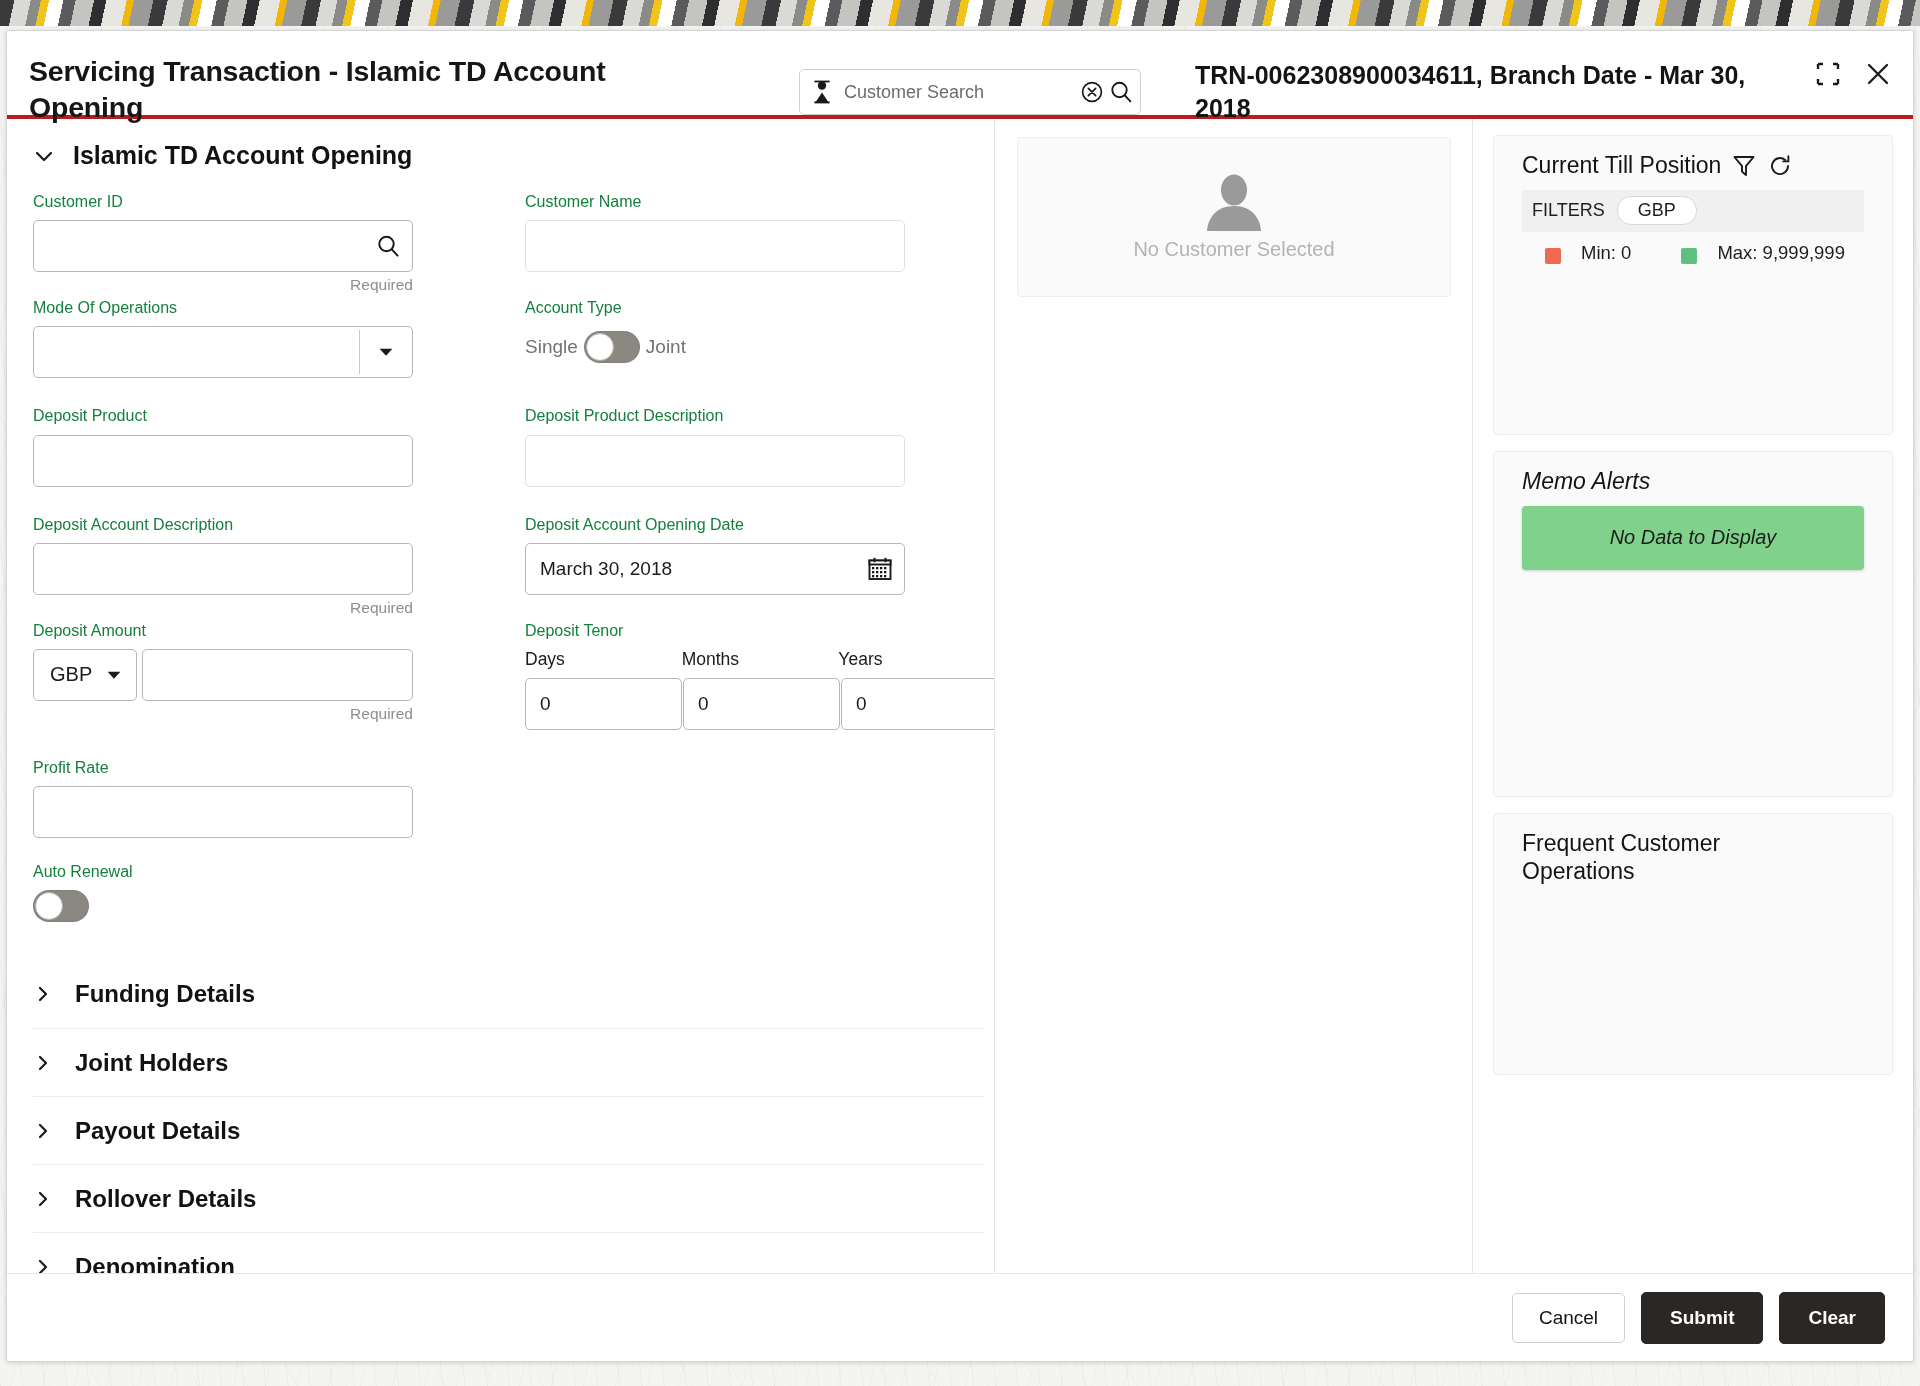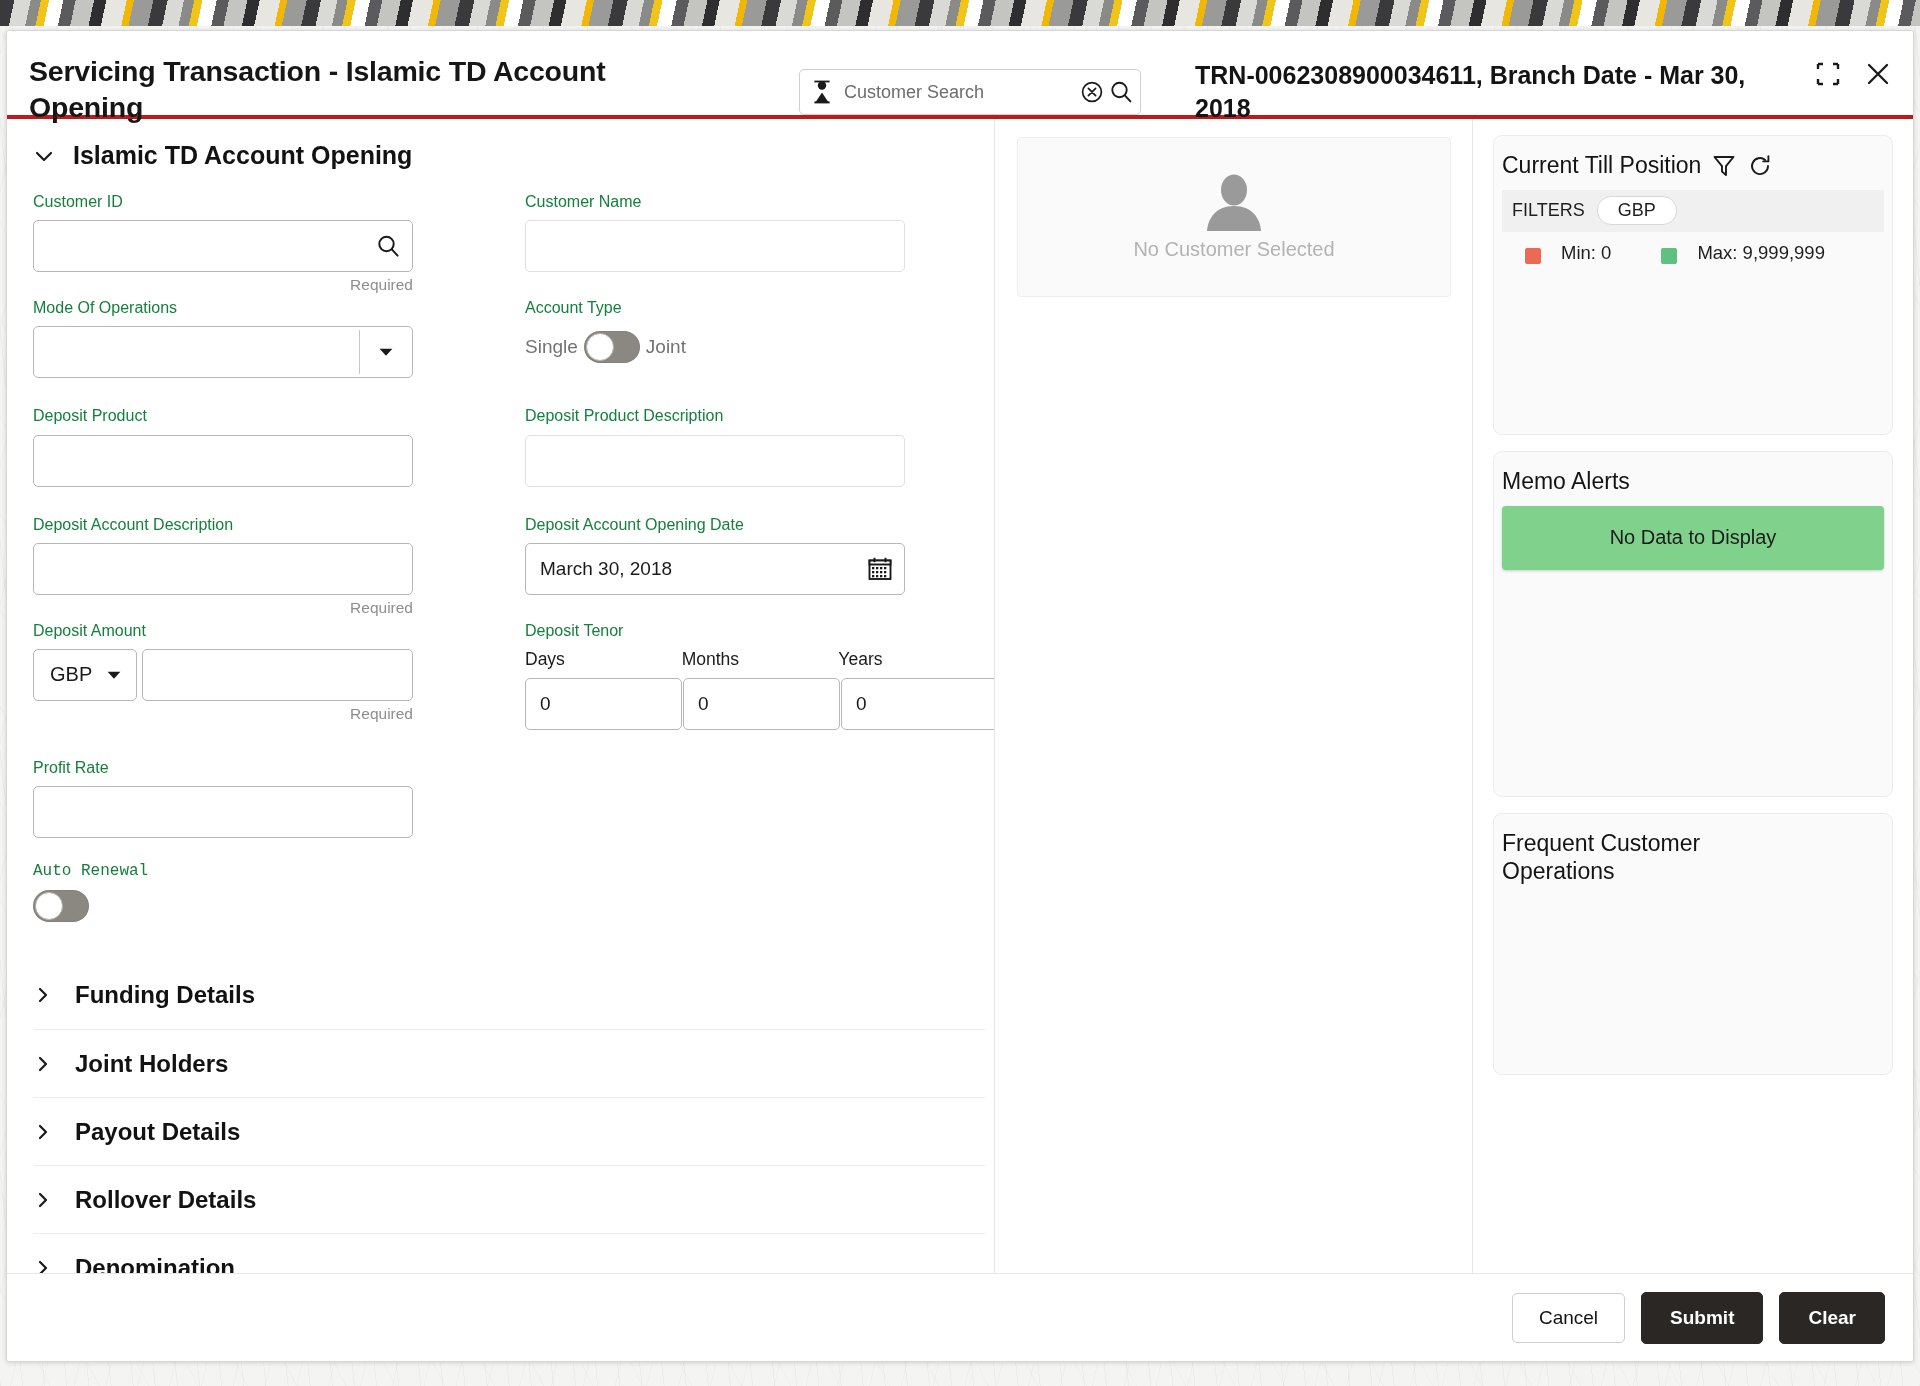--- a/index.html
+++ b/index.html
@@ -191,22 +191,22 @@
   .cust-card {
     width: 434px; height: 160px;
     background: #fafafa; border: 1px solid #eeeeee; border-radius: 4px;
     display: flex; flex-direction: column; align-items: center; justify-content: center; gap: 6px;
   }
   .cust-card .ph { width: 64px; height: 58px; }
   .cust-card .txt { font-size: 20px; color: #b3b3b3; }
 
   
   .widget {
-    background: #fafafa; border: 1px solid #ececec; border-radius: 9px;
-    margin-bottom: 16px; padding: 16px 8px;
+    background: #fafafa; border: 1px solid #ececec; border-radius: 4px;
+    margin-bottom: 16px; padding: 16px 28px;
   }
   .w-head { display: flex; align-items: center; gap: 10px; margin-bottom: 10px; }
   .w-title { font-size: 23px; color: #141414; line-height: 1.2; }
   .w-head .w-ico { width: 26px; height: 26px; cursor: pointer; }
 
   .filters-bar {
     background: #f0f0f0; height: 42px; display: flex; align-items: center;
     padding: 0 10px; gap: 12px; margin-bottom: 10px;
   }
   .filters-bar .flab { font-size: 18px; color: #1e1e1e; }
@@ -432,21 +432,21 @@
             <input type="text" value="0" style="">
           </div>
         </div>
 
         <div class="f-cell" style="margin-top:24px;">
           <label class="f-label">Profit Rate</label>
           <input class="f-input" type="text" style="">
         </div>
         <div></div>
 
-        <div class="f-cell" style="margin-top:20px;font-family:Liberation Mono, monospace;">
+        <div class="f-cell" style="margin-top:20px;">
           <label class="f-label">Auto Renewal</label>
           <span class="toggle" style="display:inline-block;margin-left:0;">
             <span class="knob"></span>
           </span>
         </div>
         <div></div>
       </div>
 
       <div class="sections">
         <div class="sec-row">
@@ -530,21 +530,21 @@
         <div class="legend">
           <span class="sw" style="background:#ec6a53;"></span>
           <span class="lt">Min: 0</span>
           <span class="gap"></span>
           <span class="sw" style="background:#5ec17f;"></span>
           <span class="lt">Max: 9,999,999</span>
         </div>
 
       </div>
 
-      <div class="widget" style="height:346px;">
+      <div class="widget" style="height:346px;font-style:italic;">
         <div class="w-head">
           <span class="w-title">Memo Alerts</span>
         </div>
         <div class="memo-banner">No Data to Display</div>
       </div>
 
       <div class="widget" style="height:262px;">
         <div class="w-head">
           <span class="w-title" style="max-width:230px;">Frequent Customer Operations</span>
         </div>

